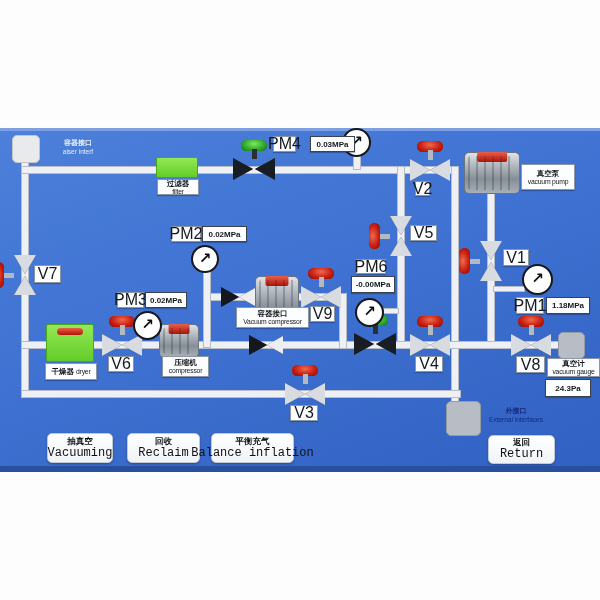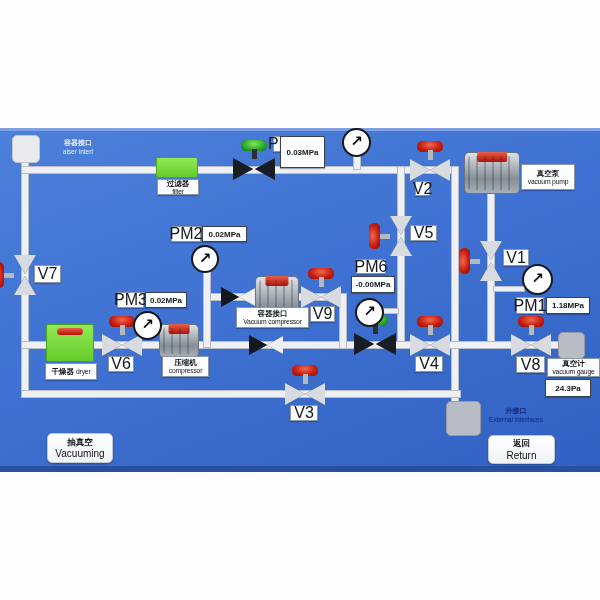--- a/index.html
+++ b/index.html
@@ -67,21 +67,21 @@
 
   .gdev{position:absolute;border:1px solid #49a51d;box-sizing:border-box;border-radius:2px;
         background:linear-gradient(180deg,#93e955,#64cc2a);}
   .gdev .pill{width:26px;height:7px;margin:3px auto 0;border-radius:4px;
         background:linear-gradient(180deg,#e8604a,#b01205);}
 
   .btn{position:absolute;background:linear-gradient(180deg,#ffffff,#f0f3f7);border:1px solid #c3c9d2;
        border-radius:5px;display:flex;flex-direction:column;align-items:center;justify-content:center;
        color:#101114;box-shadow:0 1px 2px rgba(15,30,70,.4);cursor:pointer;box-sizing:border-box;}
   .btn .zh{font-weight:bold;font-size:8.5px;line-height:1.3;white-space:nowrap;}
-  .btn .en{font-size:10px;line-height:1.1;white-space:nowrap;}
+  .btn .en{font-size:12px;line-height:1.1;white-space:nowrap;font-family:Liberation Mono, monospace;}
 </style>
 </head>
 <body>
 
 <div id="stage">
   <div id="panel"></div>
   <div id="panel-edge"></div>
 
   <div class="pipe" style="left:21px;top:160px;width:8px;height:238px"></div>
   <div class="pipe" style="left:21px;top:166px;width:436px;height:8px"></div>
@@ -244,21 +244,21 @@
     <span class="zh">真空计</span>
     <span class="en">vacuum gauge</span>
   </div>
   <div class="lbl val" style="left:545px;top:379px;width:46px;height:18px">
     <span>24.3Pa</span>
   </div>
 
   <div class="lbl" style="left:273px;top:136px;width:23px;height:16px">
       <span>PM4</span>
     </div>
-  <div class="lbl val" style="left:280px;top:136px;width:45px;height:32px">
+  <div class="lbl val" style="left:310px;top:136px;width:45px;height:16px">
       <span>0.03MPa</span>
     </div>
   <div class="lbl" style="left:171px;top:226px;width:30px;height:16px">
       <span>PM2</span>
     </div>
   <div class="lbl val" style="left:202px;top:226px;width:45px;height:16px">
       <span>0.02MPa</span>
     </div>
   <div class="lbl" style="left:117px;top:292px;width:27px;height:16px">
       <span>PM3</span>
@@ -304,17 +304,25 @@
       <span>V8</span>
     </div>
   <div class="lbl" style="left:290px;top:405px;width:28px;height:16px">
       <span>V3</span>
     </div>
 
   <div class="btn" style="left:47px;top:433px;width:66px;height:30px">
     <span class="zh">抽真空</span>
       <span class="en">Vacuuming</span>
   </div>
+  <div class="btn" style="left:127px;top:433px;width:73px;height:30px">
+    <span class="zh">回收</span>
+      <span class="en">Reclaim</span>
+  </div>
+  <div class="btn" style="left:211px;top:433px;width:83px;height:30px">
+    <span class="zh">平衡充气</span>
+      <span class="en">Balance inflation</span>
+  </div>
   <div class="btn" style="left:488px;top:435px;width:67px;height:29px">
     <span class="zh">返回</span>
       <span class="en">Return</span>
   </div>
 </div>
 
 </body></html>

